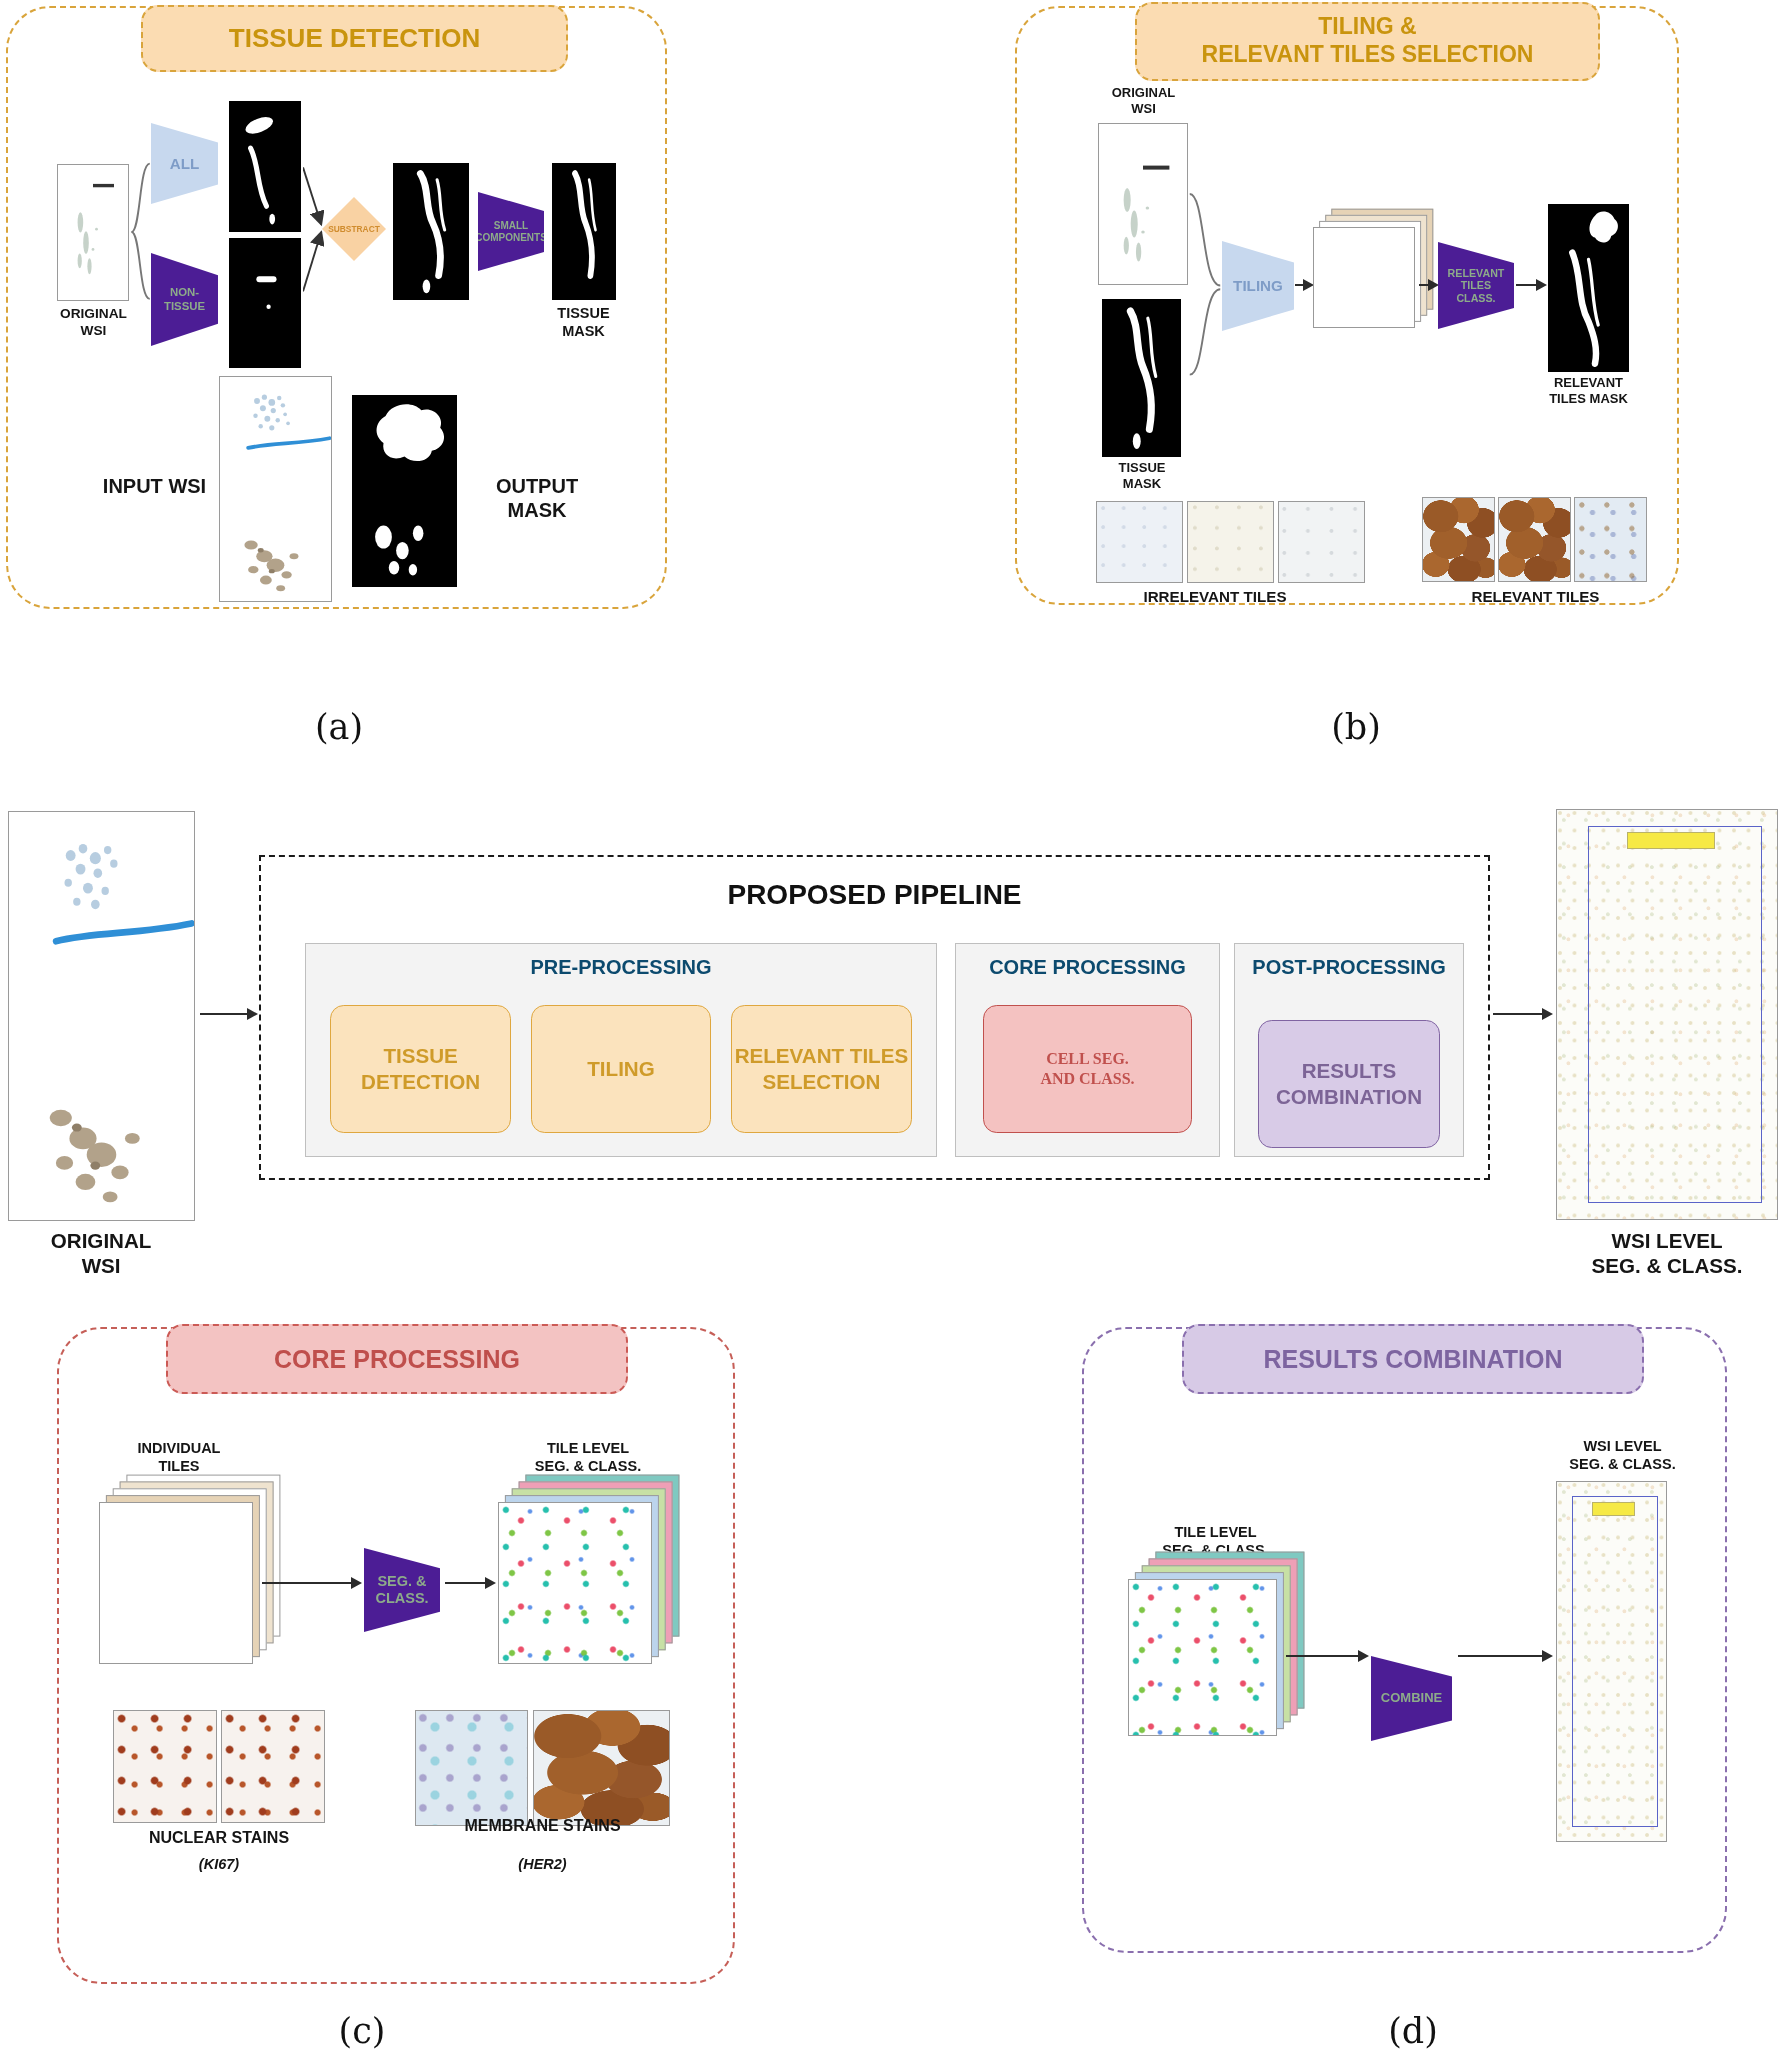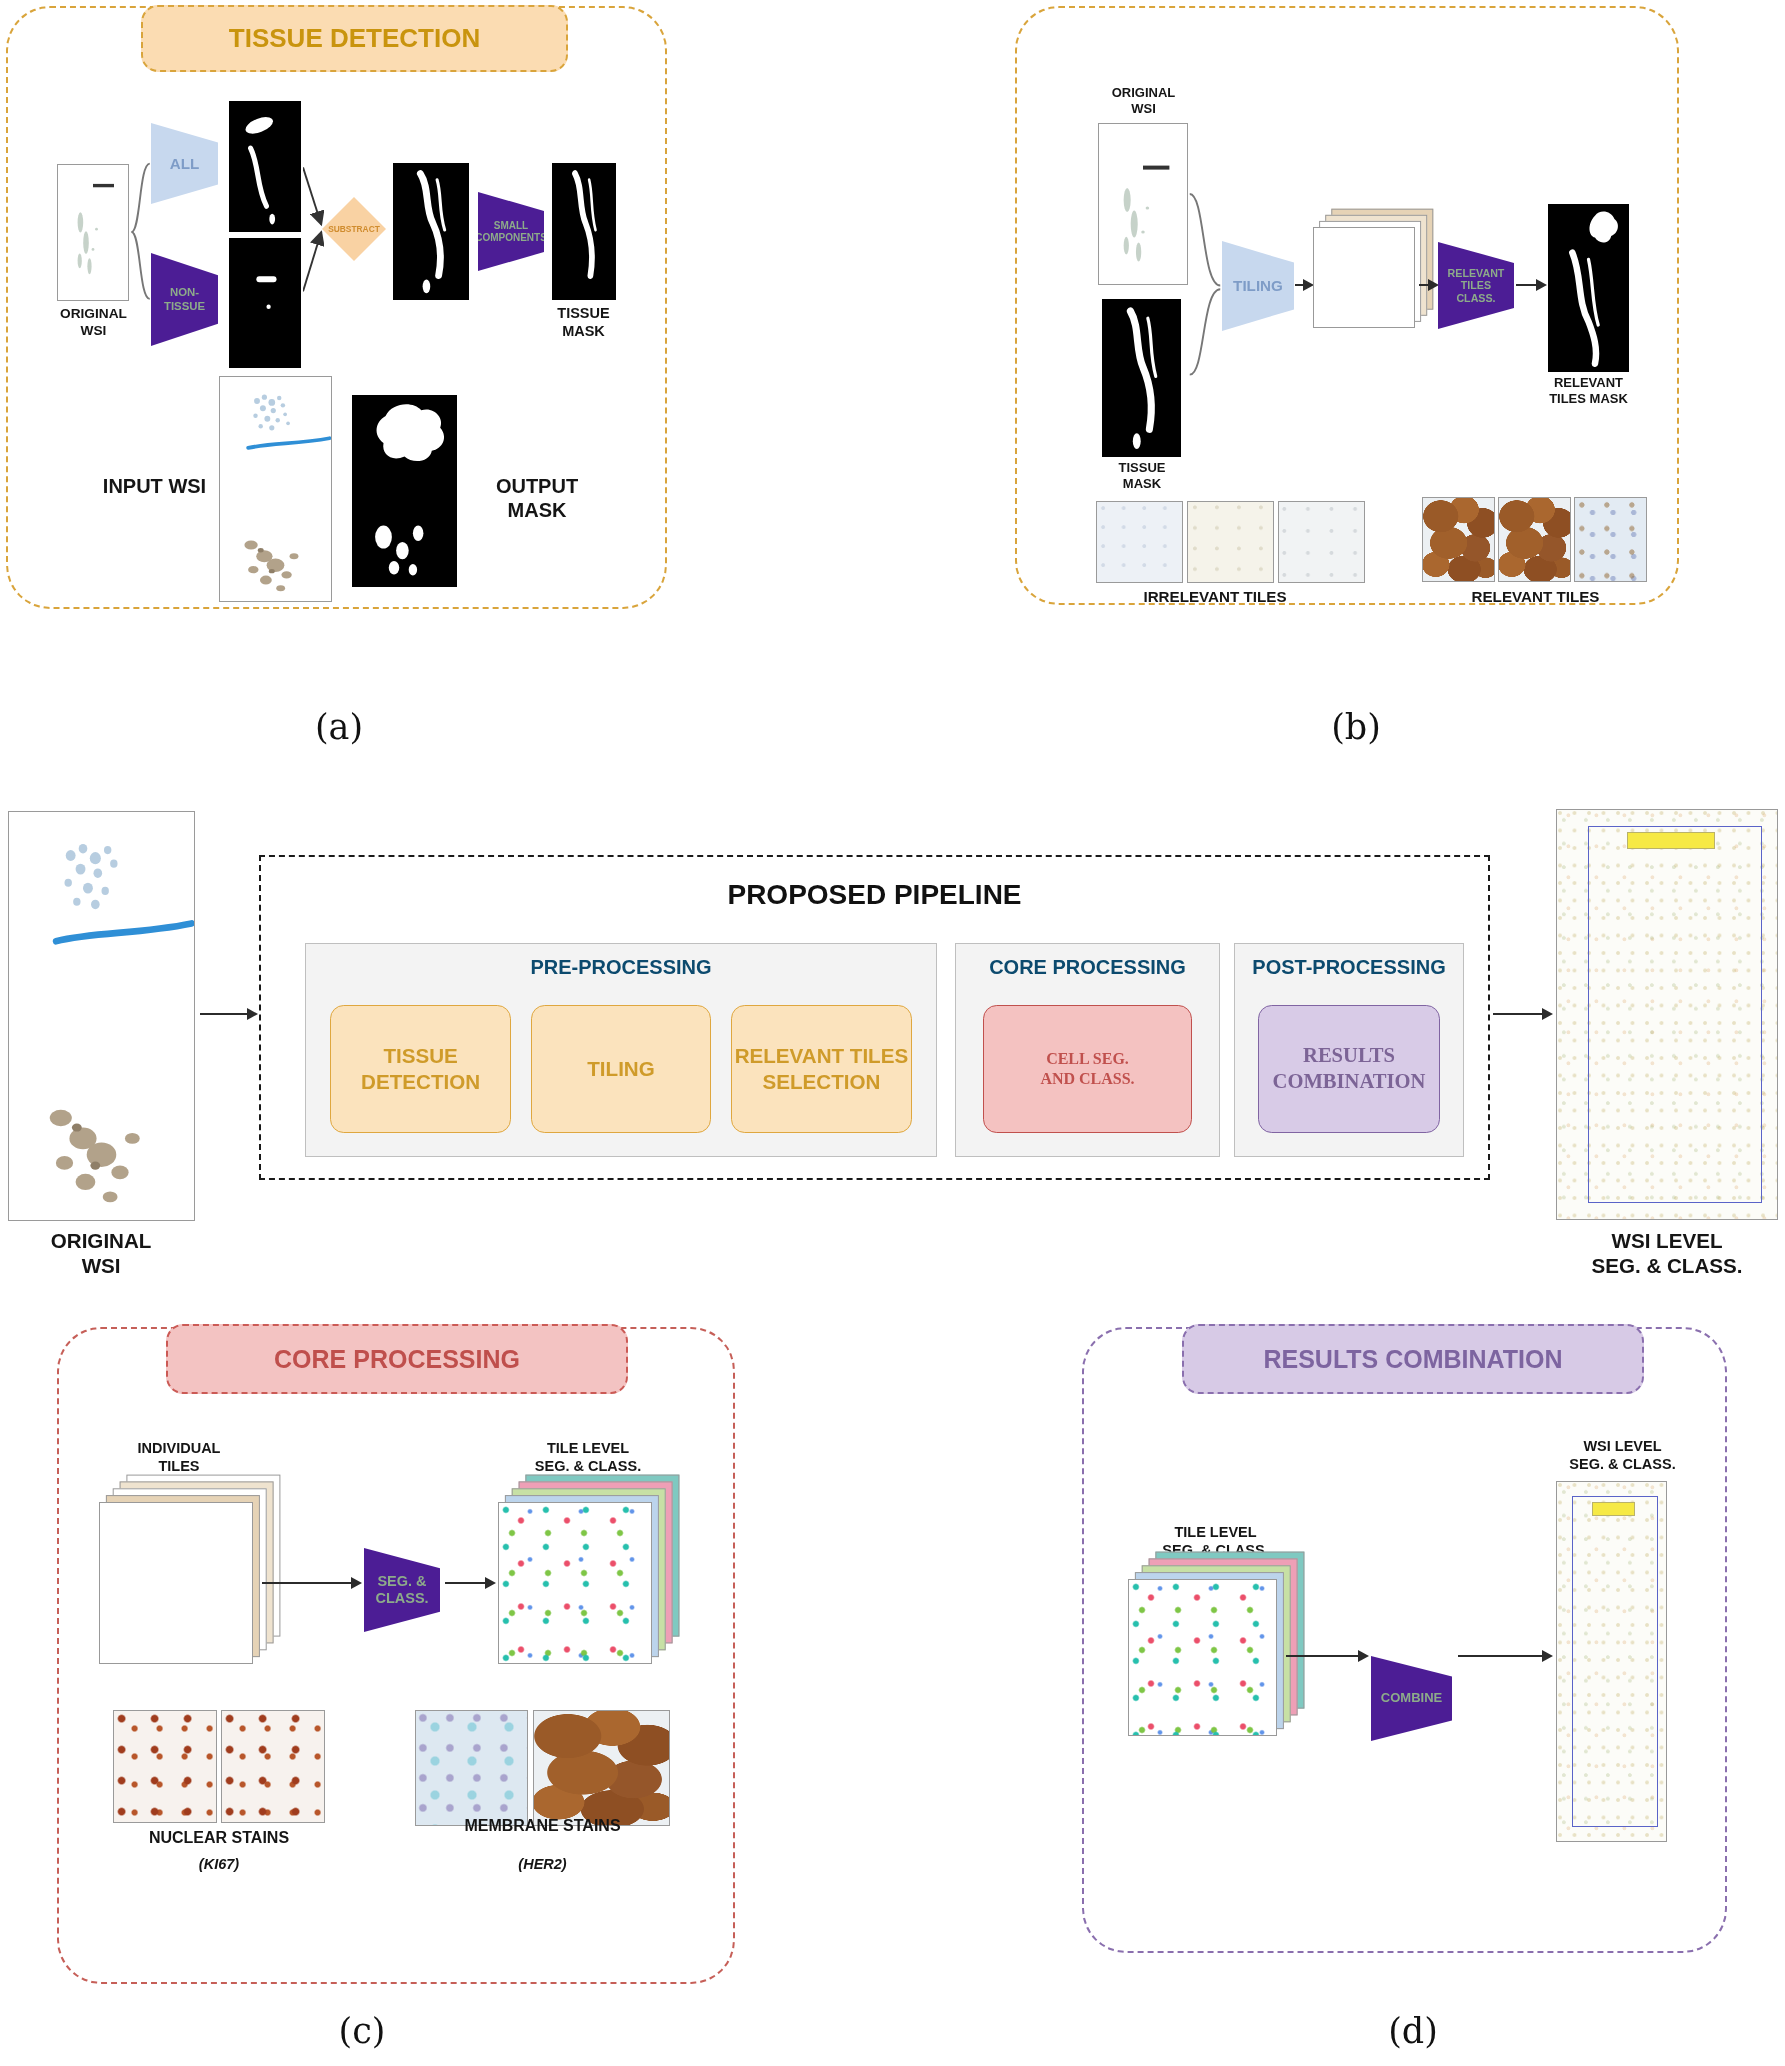--- a/index.html
+++ b/index.html
@@ -223,20 +223,22 @@
       <ellipse cx="63" cy="144" rx="5" ry="8" fill="#fff"></ellipse>
         <ellipse cx="40" cy="180" rx="5" ry="7" fill="#fff"></ellipse>
       <ellipse cx="58" cy="182" rx="4" ry="6" fill="#fff"></ellipse>
     </svg>
   </div>
   <div class="lbl abs" style="left:466px;top:474px;width:142px;font-size:20px;">OUTPUT MASK</div>
 
   <div class="caption abs" style="left:301px;top:707px;width:76px;">(a)</div>
 
   <div class="panel abs" style="left:1015px;top:6.1px;width:664px;height:599px;border-color:#d9a43b;"></div>
+  <div class="badge abs" style="left:1135px;top:1.5px;width:465px;height:79px;background:#fbdcb2;border-color:#d9a43b;color:#c9940e;font-size:23px;">TILING &amp;
+RELEVANT TILES SELECTION</div>
 
   <div class="lbl abs" style="left:1094px;top:85px;width:99px;font-size:13px;">ORIGINAL
 WSI</div>
   <div class="imgbox abs" style="left:1098px;top:123px;width:90px;height:162px;">
     <svg viewBox="0 0 100 200" preserveAspectRatio="none">
       <rect width="100" height="200" fill="#fff"></rect>
       <rect x="50" y="52" width="30" height="5" fill="#333"></rect>
       <g fill="#c6d2c9">
         <ellipse cx="32" cy="95" rx="4" ry="15"></ellipse>
           <ellipse cx="40" cy="125" rx="4" ry="17"></ellipse>
@@ -361,21 +363,21 @@
   <div class="graybox abs" style="left:955px;top:943px;width:265px;height:214px;">
     <div class="sec-label" style="font-size:20px;margin-top:12.2px;">CORE PROCESSING</div>
     <div class="boxrow" style="margin:26px 27.4px 0;">
       <div class="pipebox red" style="flex:1;height:128px;font-size:16px;font-family:Liberation Serif, serif;">CELL SEG.
 AND CLASS.</div>
     </div>
   </div>
 
   <div class="graybox abs" style="left:1234px;top:943px;width:230px;height:214px;">
     <div class="sec-label" style="font-size:20px;margin-top:12.2px;">POST-PROCESSING</div>
-    <div class="boxrow" style="margin:26px 23px 0;font-family:Liberation Serif, serif;">
+    <div class="boxrow" style="margin:41px 23px 0;">
       <div class="pipebox purple" style="flex:1;height:128px;font-size:20.6px;">RESULTS
 COMBINATION</div>
     </div>
   </div>
 
   <div class="arrow abs" style="left:1493px;top:1013px;width:58px;"></div>
 
   <div class="wsi-seg abs" style="left:1556px;top:809px;width:222px;height:411px;">
     <div class="texture"></div>
     <div class="roi"></div>

